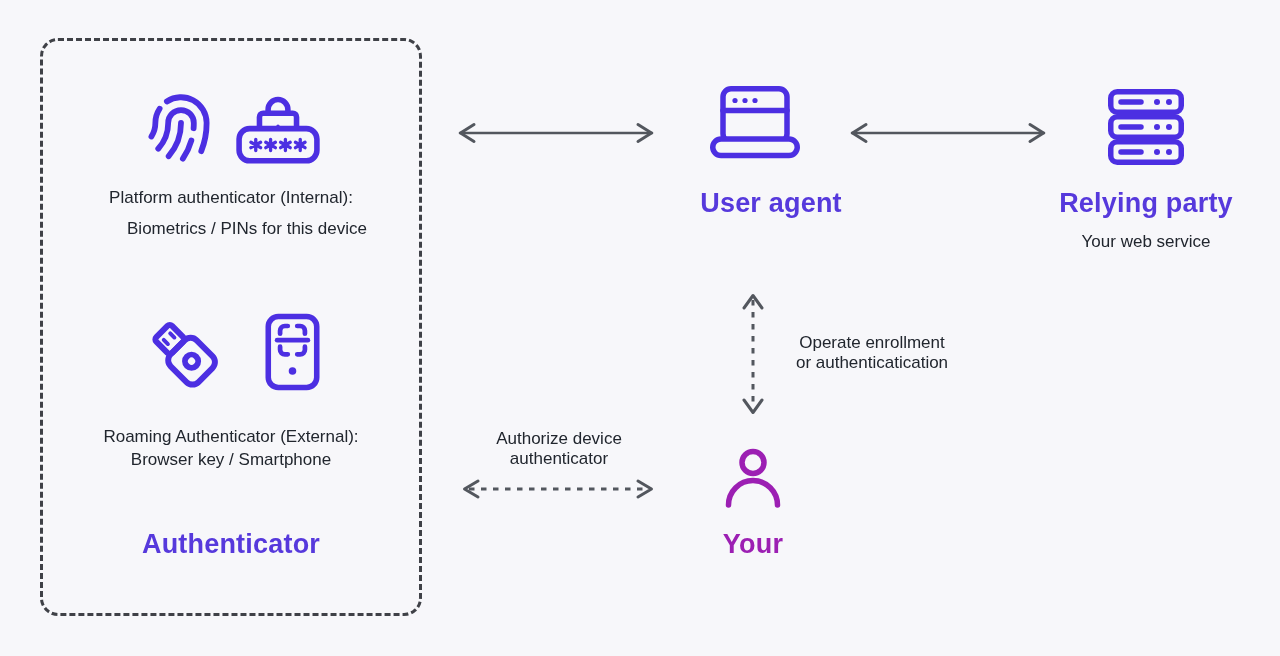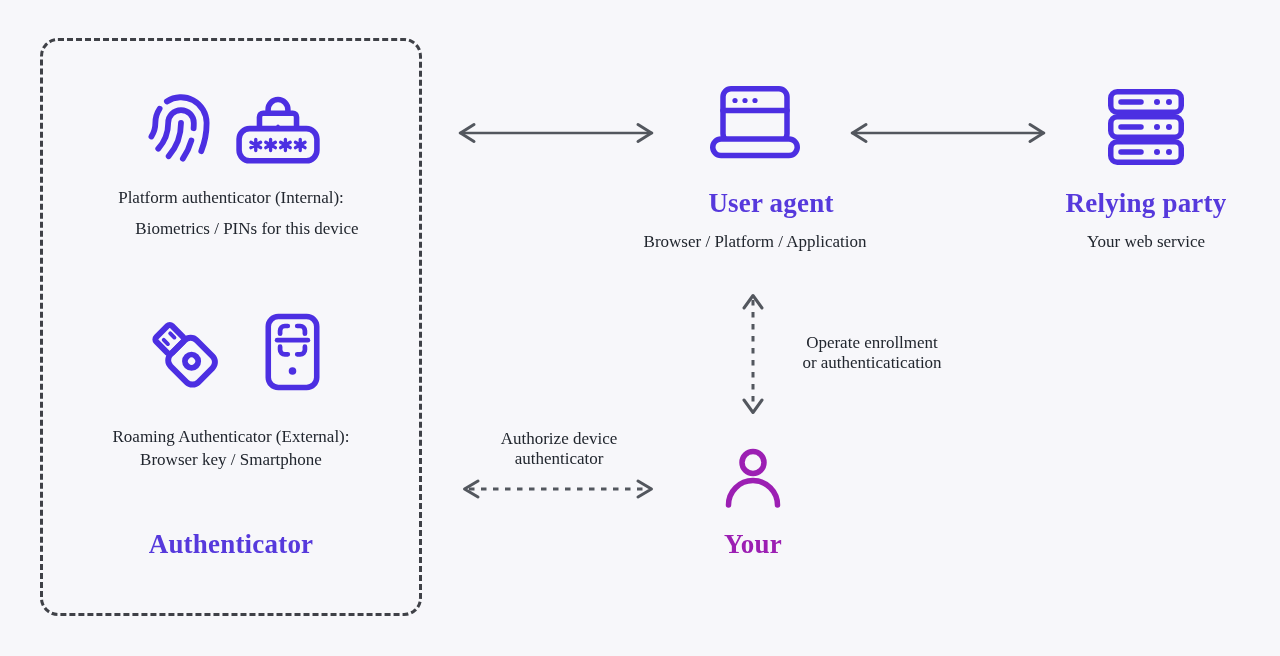--- a/index.html
+++ b/index.html
@@ -2,21 +2,21 @@
 <html style="--background: #f7f7fa; --border: #3f4147; --text: #21262e; --arrow: #53575e; --indigo: #4c2fe2; --heading: #5639dc; --magenta: #9c1fb3;"><head>
 <meta charset="utf-8">
 <style>
   :root{
     --background:#f7f7fa; --border:#3f4147; --text:#21262e; --arrow:#53575e;
     --indigo:#4c2fe2; --heading:#5639dc; --magenta:#9c1fb3;
   }
   html,body{margin:0;padding:0;}
   .stage{
     position:relative;width:1280px;height:656px;background:var(--background);
-    font-family:Liberation Serif, serif;overflow:hidden;
+    font-family:Liberation Sans, sans-serif;overflow:hidden;
   }
   .abs{position:absolute;}
   .center{text-align:center;}
   .body-text{font-size:17px;line-height:20px;color:var(--text);}
   .heading{font-size:27px;line-height:30px;font-weight:bold;color:var(--heading);letter-spacing:.2px;}
   .heading-magenta{color:var(--magenta);}
   .icon-indigo{color:var(--indigo);}
   .icon-magenta{color:var(--magenta);}
   .arrow{color:var(--arrow);}
   .dashed-box{
@@ -98,21 +98,20 @@
       <rect x="13" y="2.75" width="64" height="53" rx="8"></rect>
       <circle cx="25" cy="14.5" r="2.6" fill="currentColor" stroke="none"></circle>
       <circle cx="35" cy="14.5" r="2.6" fill="currentColor" stroke="none"></circle>
       <circle cx="45" cy="14.5" r="2.6" fill="currentColor" stroke="none"></circle>
       <path d="M13 24.5 H77"></path>
       <rect x="2.75" y="53" width="84.5" height="16.5" rx="8.25" fill="var(--background)"></rect>
     </svg>
   </div>
 
   <div class="abs center heading" style="left:606px;top:188px;width:330px;">User agent</div>
-  <div class="abs center body-text" style="left:590px;top:232px;width:330px;">Browser / Platform / Application</div>
 
   <div class="abs arrow" style="left:842px;top:120px;">
     <svg width="212" height="26" viewBox="0 0 212 26" fill="none" stroke="currentColor" stroke-linecap="round" stroke-linejoin="round">
       <path d="M10 13 H202" stroke-width="2.6"></path>
       <path d="M24 4.5 L10.5 13 L24 21.5" stroke-width="3"></path>
       <path d="M188 4.5 L201.5 13 L188 21.5" stroke-width="3"></path>
     </svg>
   </div>
 
   <div class="abs icon-indigo" style="left:1108px;top:89px;">

